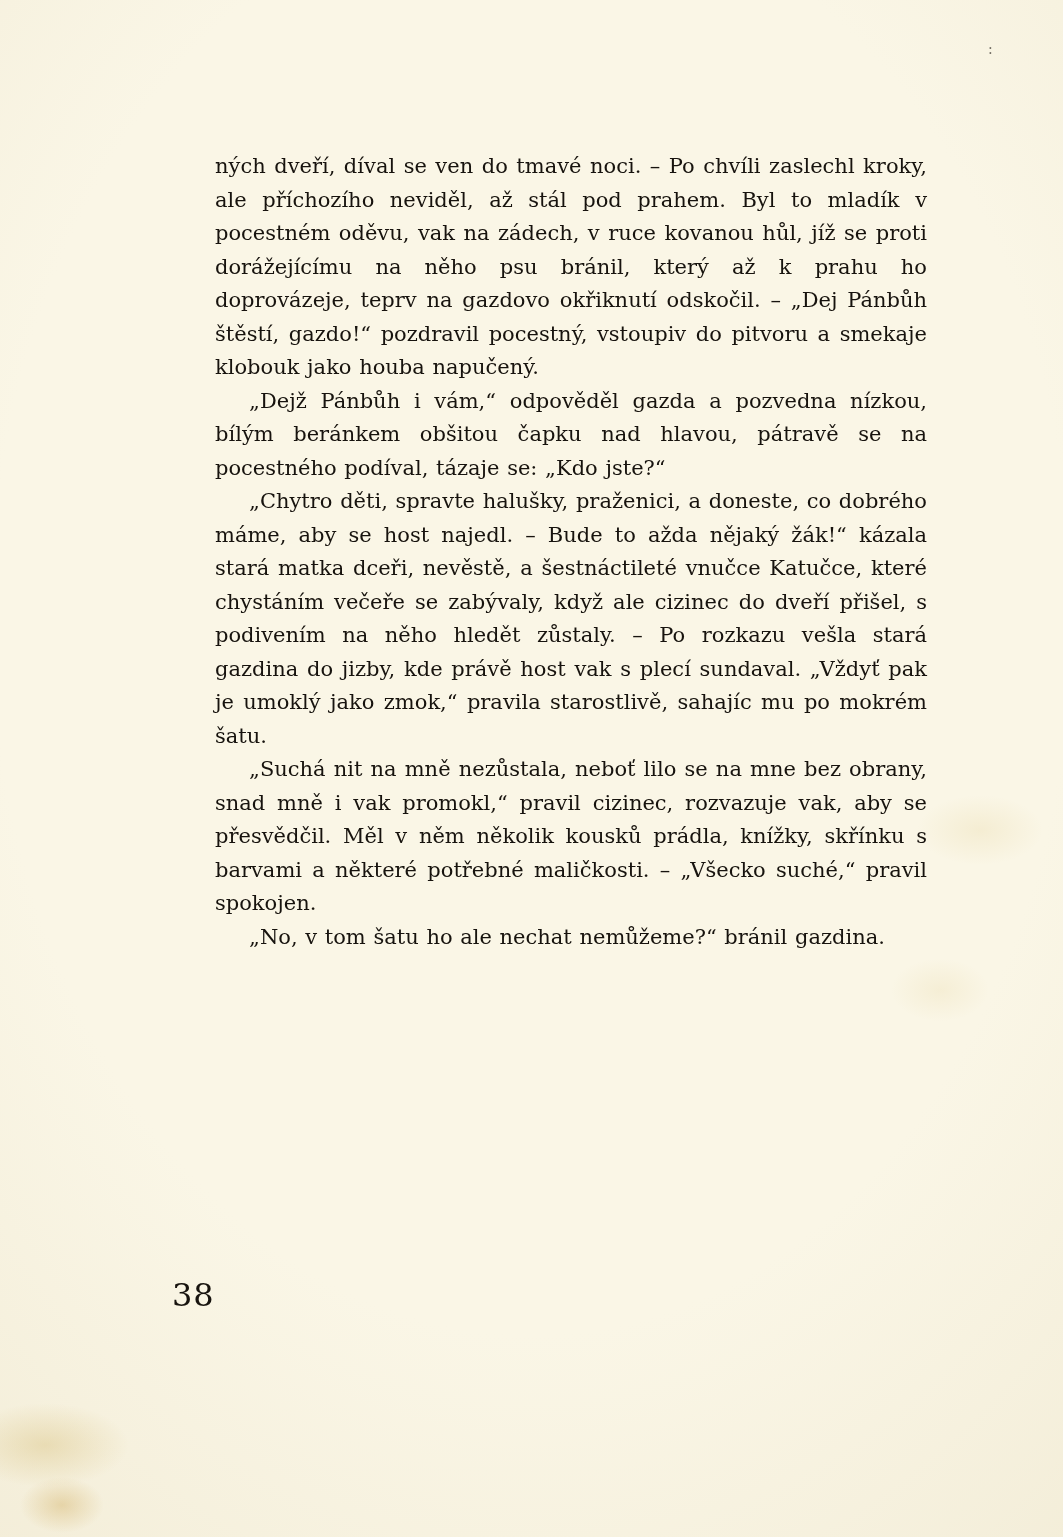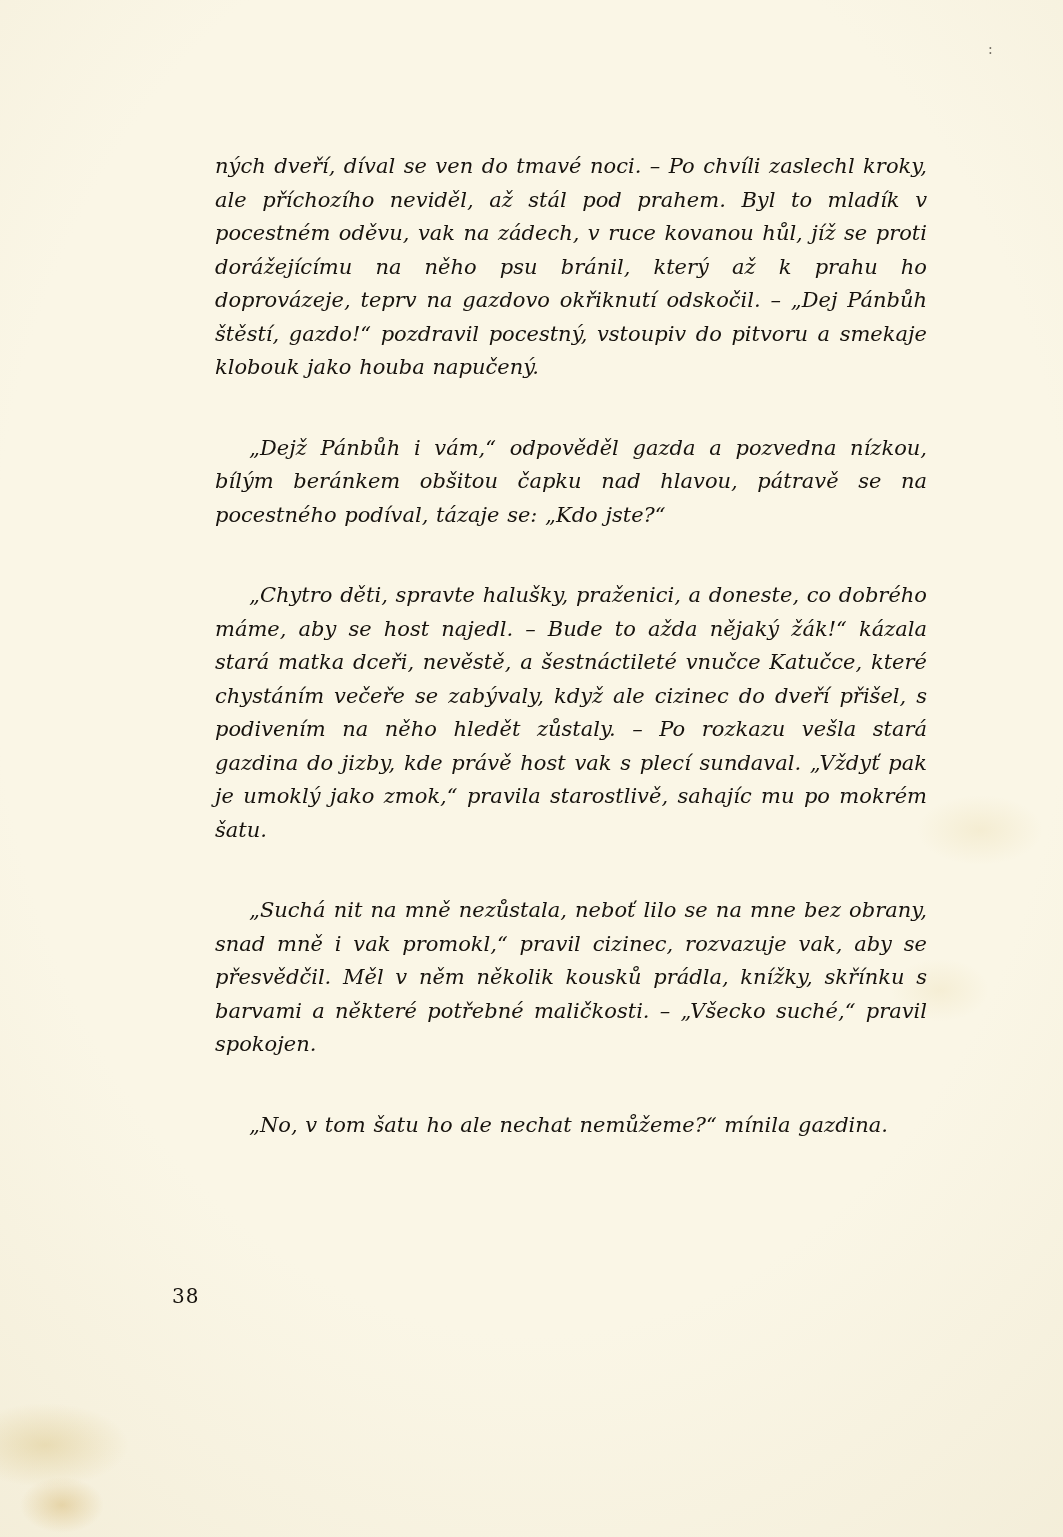--- a/index.html
+++ b/index.html
@@ -25,40 +25,37 @@
   .text-block {
     position: absolute;
     left: 215px;
     top: 150px;
     width: 712px;
     color: #17130e;
     font-size: 21px;
     line-height: 33.5px;
     text-align: justify;
     word-spacing: 1px;
-    font-style: italic;
   }
 
   .text-block p.para {
     margin: 0;
   }
 
   .text-block p.para.indent {
     text-indent: 34px;
-    margin-top: 47px;
   }
 
   .page-number {
     position: absolute;
     left: 172px;
     top: 1276px;
     color: #17130e;
-    font-size: 20px;
+    font-size: 32px;
     letter-spacing: 1px;
-    margin-top: 8px;
   }
 
   .scan-artifact {
     position: absolute;
     left: 988px;
     top: 42px;
     width: 4px;
     height: 14px;
     color: #3a3630;
     font-size: 14px;
@@ -69,16 +66,16 @@
 </head>
 <body>
 
 <div class="scan-artifact">:</div>
 
 <div class="text-block">
     <p class="para">ných dveří, díval se ven do tmavé noci. – Po chvíli zaslechl kroky, ale příchozího neviděl, až stál pod prahem. Byl to mladík v pocestném oděvu, vak na zádech, v ruce kovanou hůl, jíž se proti dorážejícímu na něho psu bránil, který až k prahu ho doprovázeje, teprv na gazdovo okřiknutí odskočil. – „Dej Pánbůh štěstí, gazdo!“ pozdravil pocestný, vstoupiv do pitvoru a smekaje klobouk jako houba napučený.</p>
     <p class="para indent">„Dejž Pánbůh i vám,“ odpověděl gazda a pozvedna nízkou, bílým beránkem obšitou čapku nad hlavou, pátravě se na pocestného podíval, tázaje se: „Kdo jste?“</p>
     <p class="para indent">„Chytro děti, spravte halušky, praženici, a doneste, co dobrého máme, aby se host najedl. – Bude to ažda nějaký žák!“ kázala stará matka dceři, nevěstě, a šestnáctileté vnučce Katučce, které chystáním večeře se zabývaly, když ale cizinec do dveří přišel, s podivením na něho hledět zůstaly. – Po rozkazu vešla stará gazdina do jizby, kde právě host vak s plecí sundaval. „Vždyť pak je umoklý jako zmok,“ pravila starostlivě, sahajíc mu po mokrém šatu.</p>
     <p class="para indent">„Suchá nit na mně nezůstala, neboť lilo se na mne bez obrany, snad mně i vak promokl,“ pravil cizinec, rozvazuje vak, aby se přesvědčil. Měl v něm několik kousků prádla, knížky, skřínku s barvami a některé potřebné maličkosti. – „Všecko suché,“ pravil spokojen.</p>
-    <p class="para indent">„No, v tom šatu ho ale nechat nemůžeme?“ mínila gazdina.</p>
+    <p class="para indent">„No, v tom šatu ho ale nechat nemůžeme?“ bránil gazdina.</p>
   </div>
 
 <div class="page-number">38</div>
 
 </body></html>

